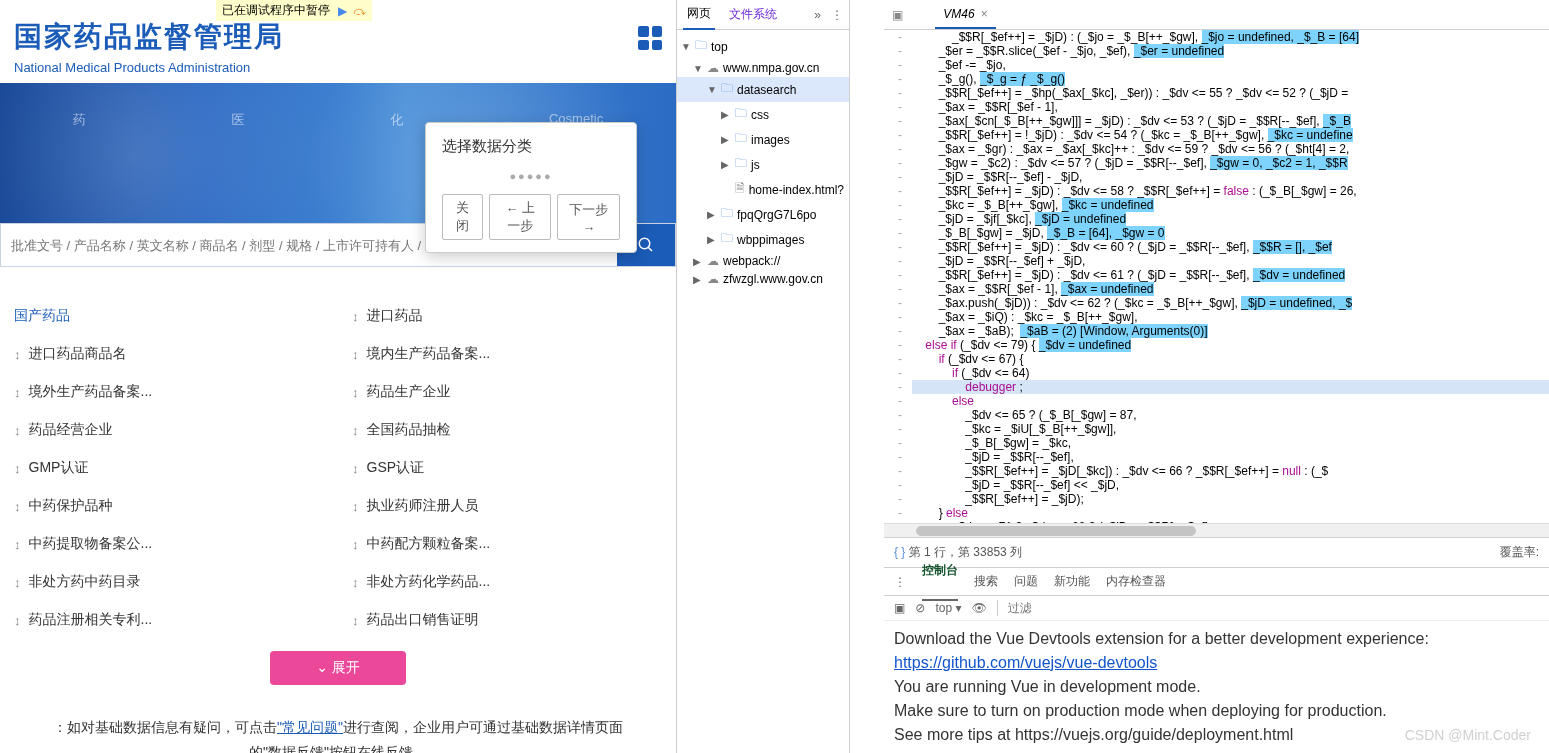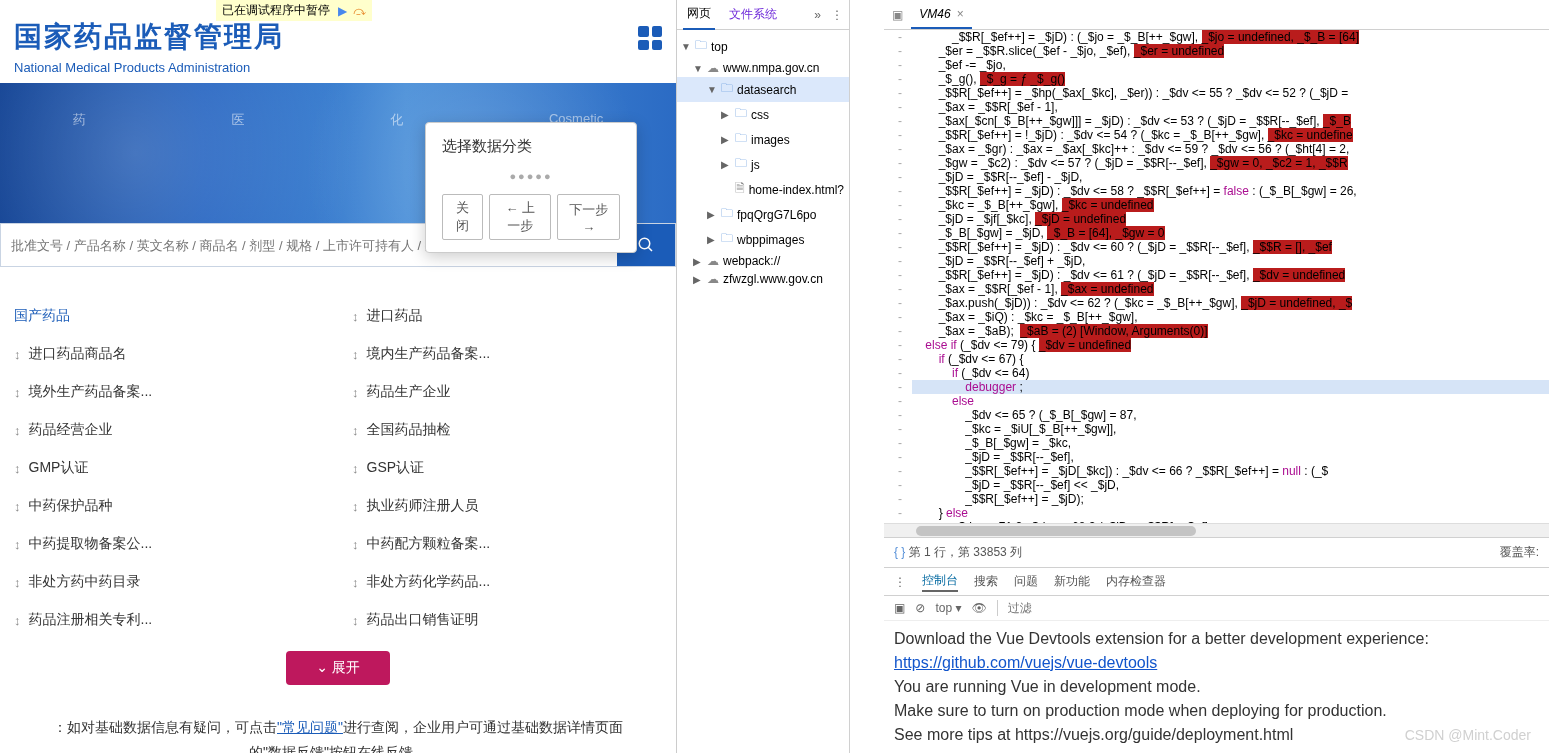--- a/index.html
+++ b/index.html
@@ -19,21 +19,21 @@
     .banner::before { content:''; position:absolute; inset:0; background: radial-gradient(circle at 20% 50%, rgba(255,255,255,0.2) 0%, transparent 40%), radial-gradient(circle at 70% 60%, rgba(255,255,255,0.15) 0%, transparent 35%); }
     .banner-tabs { position: absolute; top: 28px; left: 0; right: 0; display: flex; justify-content: space-around; color: rgba(255,255,255,0.55); font-size: 13px; }
     .search-bar { display: flex; align-items: center; border: 1px solid #c9d4e3; margin: 0; height: 44px; }
     .search-input { flex: 1; padding: 0 10px; border: none; outline: none; font-size: 13px; color: #666; }
     .search-btn { width: 58px; height: 100%; background: #1b5cb8; display: flex; align-items: center; justify-content: center; }
     .categories { margin-top: 30px; }
     .cat-row { display: flex; }
     .cat-cell { flex: 1; display: flex; align-items: center; padding: 10px 14px; font-size: 14px; color: #333; gap: 8px; }
     .cat-cell.active { color: #1b5cb8; font-weight: 400; }
     .sort-icon { color: #888; font-size: 13px; }
-    .expand-btn { width: 104px; margin: 12px auto 0; background: #be185d; color: #fff; text-align: center; padding: 8px 0; border-radius: 4px; font-size: 14px; }
+    .expand-btn { width: 136px; margin: 12px auto 0; background: #ec4899; color: #fff; text-align: center; padding: 8px 0; border-radius: 4px; font-size: 14px; }
     .tip { margin: 30px 14px 0; font-size: 14px; color: #333; line-height: 1.8; text-align: center; }
     .tip a { color: #1b5cb8; text-decoration: underline; }
     
     .modal { position: absolute; top: 122px; left: 425px; width: 212px; background: #fff; border: 1px solid #ccc; border-radius: 4px; box-shadow: 0 4px 16px rgba(0,0,0,0.2); padding: 14px 16px 12px; z-index: 20; }
     .modal-title { font-size: 15px; color: #333; margin-bottom: 14px; }
     .modal-dots { text-align: center; color: #aaa; font-size: 11px; letter-spacing: 2px; margin-bottom: 12px; }
     .modal-btns { display: flex; gap: 6px; }
     .modal-btn { border: 1px solid #bbb; background: #fff; padding: 4px 10px; font-size: 13px; color: #555; cursor: pointer; border-radius: 2px; }
     
     
@@ -46,38 +46,38 @@
     .tree-item { display: flex; align-items: center; padding: 2px 4px; gap: 4px; white-space: nowrap; cursor: pointer; }
     .tree-item.selected { background: #dbe8fb; }
     .arrow { width: 10px; display: inline-block; color: #666; font-size: 10px; }
     .folder-icon { color: #5690d8; }
     .cloud-icon { color: #888; }
     .file-icon { color: #888; }
     .pad-1 { padding-left: 16px; } .pad-2 { padding-left: 30px; } .pad-3 { padding-left: 44px; }
     
     .dt-right { flex: 1; display: flex; flex-direction: column; min-width: 0; }
     .dt-file-tabs { display: flex; align-items: center; border-bottom: 1px solid #d0d0d0; height: 30px; padding: 0 8px; gap: 8px; }
-    .file-tab { padding: 6px 8px; font-size: 12px; color: #5a5a5a; font-style: italic; display: flex; align-items: center; gap: 6px; }
+    .file-tab { padding: 6px 8px; font-size: 12px; color: #5a5a5a; font-style: italic; display: flex; align-items: center; gap: 6px; margin-left: 24px; }
     .file-tab.active { border-bottom: 2px solid #1b5cb8; color: #000; }
     .close-x { font-style: normal; color: #888; cursor: pointer; }
     .code-area { flex: 1; overflow: auto; display: flex; font-family: Consolas, Menlo, monospace; font-size: 12px; line-height: 14px; white-space: pre; position: relative; }
     .gutter { width: 24px; color: #aaa; text-align: right; padding-right: 6px; }
     .gutter div { height: 14px; }
     .code-lines { flex: 1; padding-left: 4px; }
     .code-lines div { height: 14px; }
-    .hl { background: #b91c1c; }
+    .hl { background: #7dd3fc; }
     .current-line { background: #d6e4f7; display: block; width: 100%; }
     .kw { color: #aa0d91; }
     
     .status-bar { border-top: 1px solid #d0d0d0; padding: 6px 10px; font-size: 12px; color: #555; display: flex; justify-content: space-between; align-items: center; }
     .pretty-icon { color: #5690d8; }
     
     .console { border-top: 1px solid #d0d0d0; }
     .console-tabs { display: flex; align-items: center; border-bottom: 1px solid #d0d0d0; height: 28px; padding: 0 10px; gap: 16px; font-size: 12px; color: #555; }
-    .console-tabs .active { color: #0369a1; border-bottom: 2px solid #666; padding-bottom: 1px; }
+    .console-tabs .active { color: #14532d; border-bottom: 2px solid #666; padding-bottom: 20px; font-weight: bold; }
     .console-toolbar { display: flex; align-items: center; padding: 4px 10px; gap: 10px; border-bottom: 1px solid #eee; font-size: 12px; color: #666; }
     .console-body { padding: 6px 10px; font-family: Consolas, monospace; font-size: 16px; line-height: 1.5; color: #333; }
     .console-body a { color: #1155cc; text-decoration: underline; }
     
     .watermark { position: fixed; right: 18px; bottom: 10px; font-size: 14px; color: #d0d0d0; z-index: 999; }
     .scrollbar-x { height: 14px; background: #f0f0f0; border-top: 1px solid #ddd; position: relative; }
     .scrollbar-x::after { content:''; position:absolute; left: 32px; top: 2px; width: 280px; height: 10px; background: #c4c4c4; border-radius: 5px; }
   </style>
 </head>
 <body>

